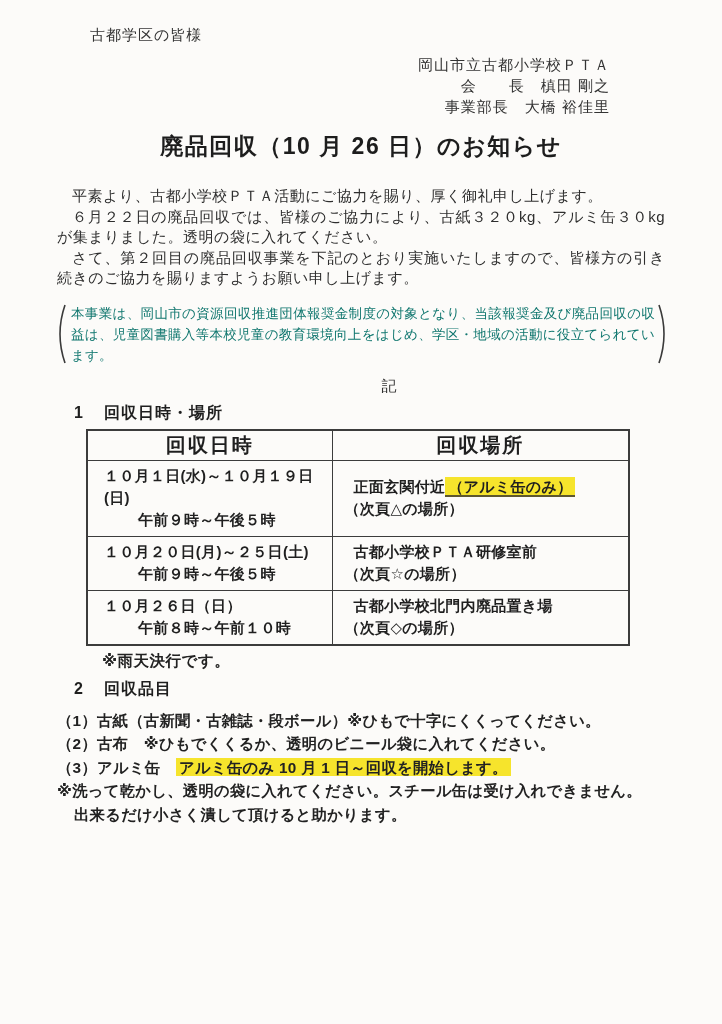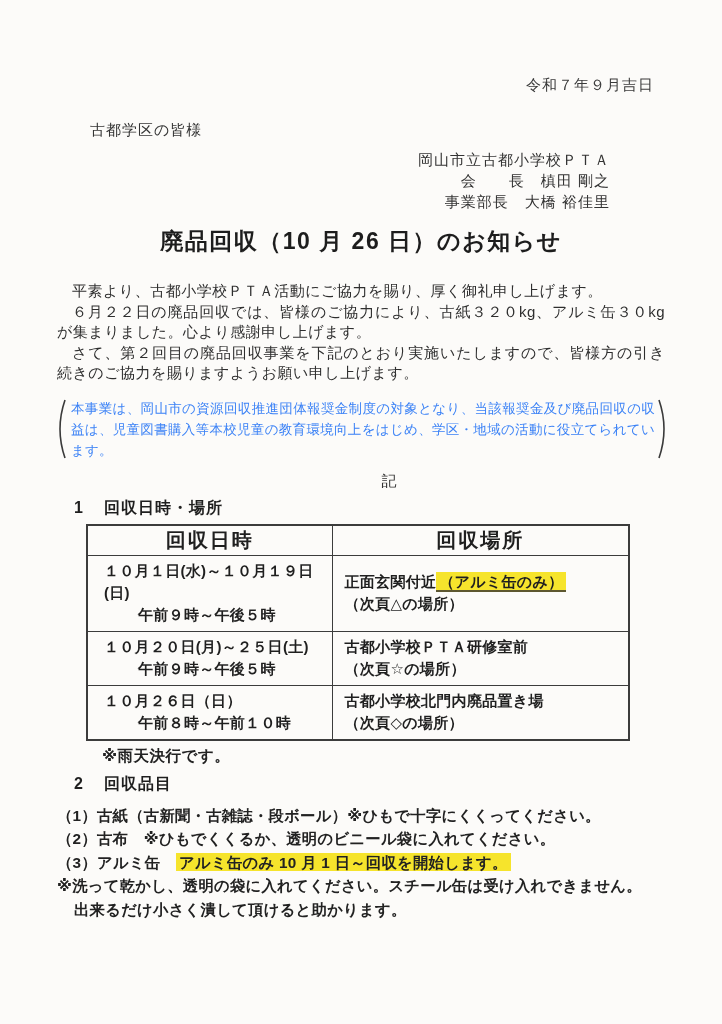--- a/index.html
+++ b/index.html
@@ -60,21 +60,21 @@
   }
   .paren{flex:0 0 13px;display:flex;align-items:center;}
   .paren svg{display:block;width:13px;height:62px;}
   .info-box-text{
     flex:1;
     padding:6px 2px 6px 4px;
     font-size:13.5px;
     line-height:21px;
     letter-spacing:0.2px;
     text-align:justify;
-    color:#3b82f6;
+    color:#0f766e;
   }
   .ki-marker{
     margin-top:5px;
     text-align:center;
     font-size:15px;
     color:#333;
   }
   .ki-marker span{position:relative;left:29px;letter-spacing:2px;}
   .section-heading{
     margin:7px 0 0 74px;
@@ -109,21 +109,21 @@
   .collection-table td{
     padding:4px 6px 5px 0;
     vertical-align:middle;
     font-size:15px;
     font-weight:bold;
     line-height:22px;
     letter-spacing:0.3px;
   }
   .cell-date{padding-left:16px;}
   .cell-time{padding-left:50px;}
-  .cell-place{padding-left:12px;}
+  .cell-place{padding-left:21px;}
   .cell-place-sub{padding-left:12px;}
   .hl{
     background:#f6e42c;
     padding:1px 3px 0 3px;
   }
   .hl-underline{
     border-bottom:2px solid #5d5730;
   }
   .rain-note{
     margin:5px 0 0 102px;
@@ -141,35 +141,34 @@
     color:#222;
   }
   .items div{margin:0;}
   .indent-line{padding-left:17px;}
 </style>
 </head>
 <body>
 
 <div class="page">
 
-  <div class="date-line">令和７年９月吉日</div>
 
   <div class="recipient">古都学区の皆様</div>
 
   <div class="sender-block">
     <div>岡山市立古都小学校ＰＴＡ</div>
     <div>会　　長　槙田 剛之</div>
     <div>事業部長　大橋 裕佳里</div>
   </div>
 
   <div class="notice-title">廃品回収（10 月 26 日）のお知らせ</div>
 
   <div class="paragraphs">
     <p>平素より、古都小学校ＰＴＡ活動にご協力を賜り、厚く御礼申し上げます。</p>
-    <p>６月２２日の廃品回収では、皆様のご協力により、古紙３２０kg、アルミ缶３０kgが集まりました。心より感謝申し上げます。</p>
+    <p>６月２２日の廃品回収では、皆様のご協力により、古紙３２０kg、アルミ缶３０kgが集まりました。透明の袋に入れてください。</p>
     <p>さて、第２回目の廃品回収事業を下記のとおり実施いたしますので、皆様方の引き続きのご協力を賜りますようお願い申し上げます。</p>
   </div>
 
   <div class="info-box">
     <span class="paren">
       <svg viewBox="0 0 13 62">
           <path d="M11 2 Q1 31 11 60" fill="none" stroke="#3a3a3a" stroke-width="1.6"></path>
         </svg>
     </span>
     <div class="info-box-text">本事業は、岡山市の資源回収推進団体報奨金制度の対象となり、当該報奨金及び廃品回収の収益は、児童図書購入等本校児童の教育環境向上をはじめ、学区・地域の活動に役立てられています。</div>

